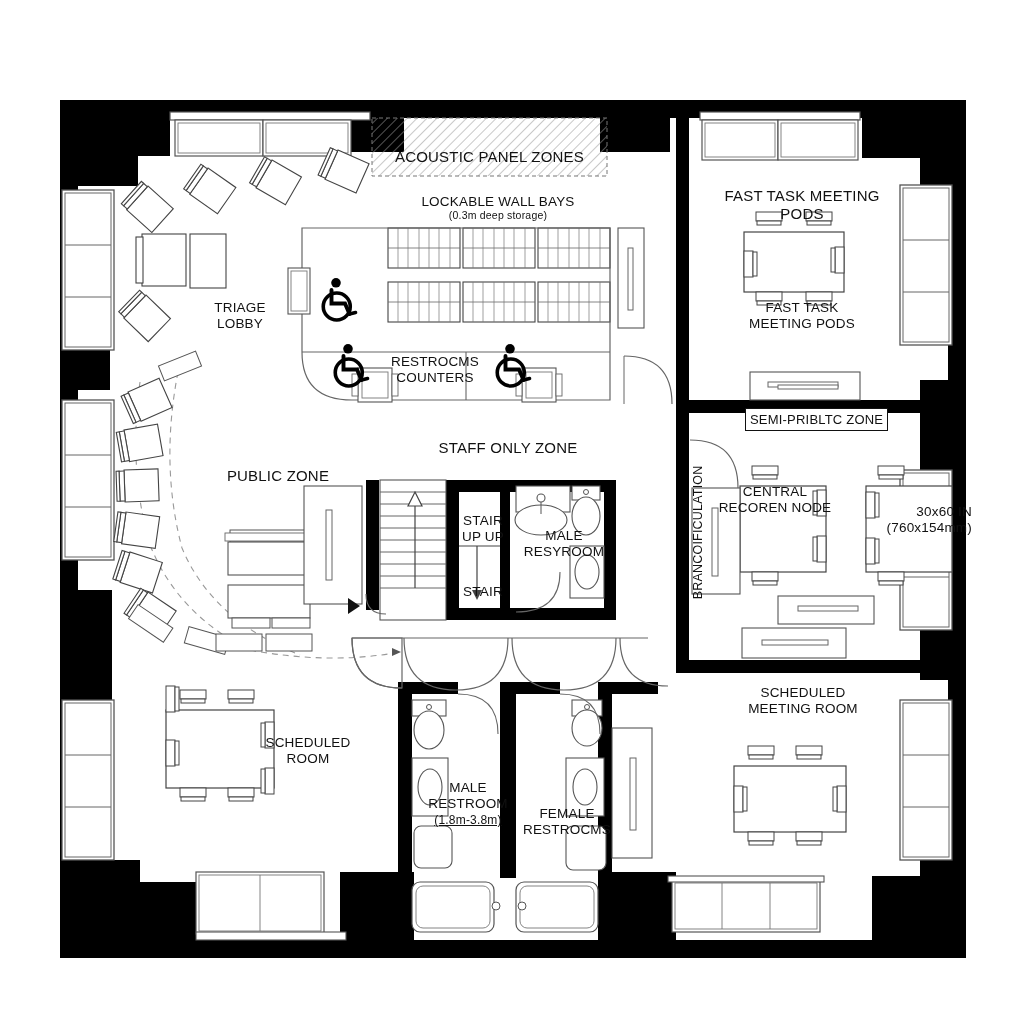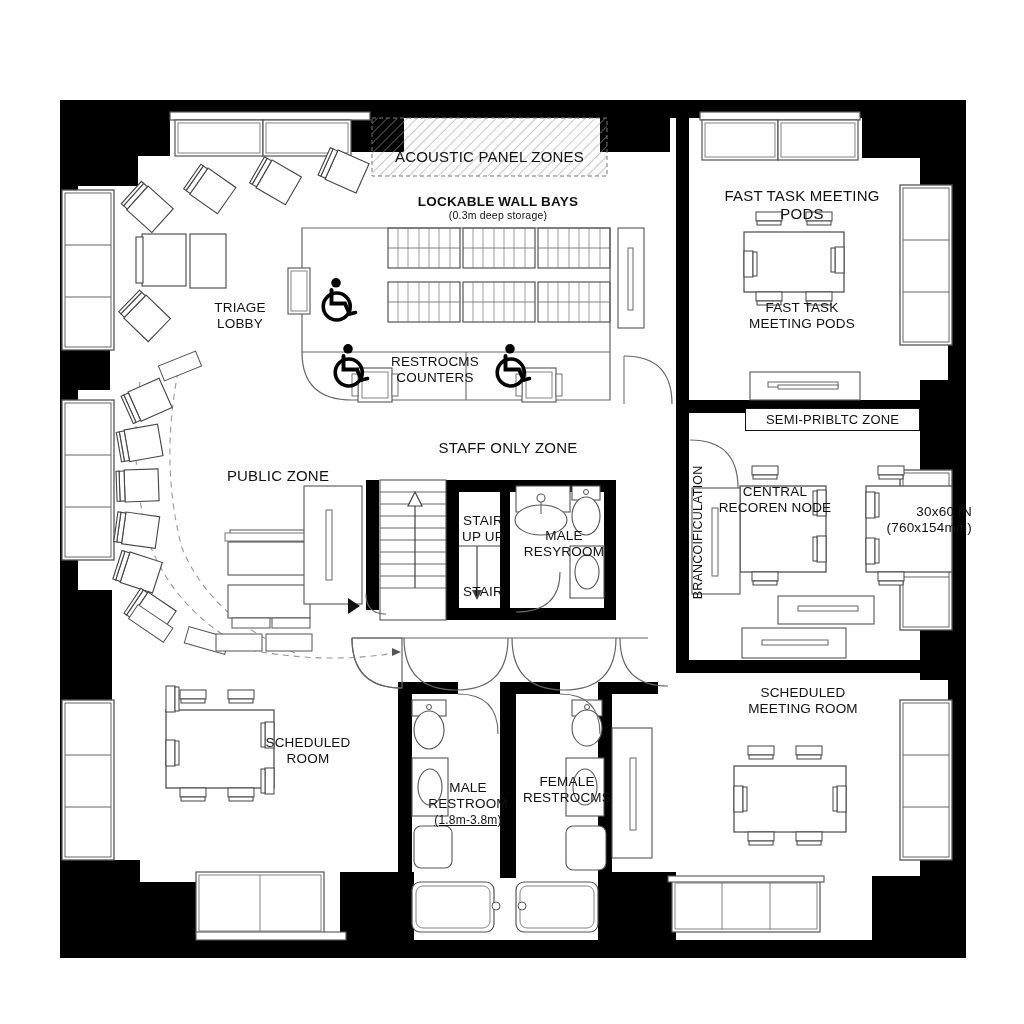--- a/index.html
+++ b/index.html
@@ -22,21 +22,21 @@
     letter-spacing:0.2px;
     pointer-events:none;
   }
   .lbl.big{font-size:15px;}
   .lbl.mid{font-size:13.5px;}
   .lbl.sm{font-size:12px;}
   .lbl.xs{font-size:10.5px;}
   .boxed{
     border:1px solid #111;
     background:#fff;
-    padding:3px 20px;
+    padding:3px 4px;
     font-size:13px;
   }
   .vert{
     transform-origin:50% 50%;
     transform:rotate(-90deg);
     font-size:12.5px;
   }
 </style>
 </head>
 <body>
@@ -563,21 +563,21 @@
       <circle cx="12" cy="3.2" r="3.2" fill="#000"></circle>
       <path d="M9 8 L9 17 L18 17 L21 24" fill="none" stroke="#000" stroke-width="2.6" stroke-linecap="round"></path>
       <circle cx="12.5" cy="19" r="9" fill="none" stroke="#000" stroke-width="2.4"></circle>
       <path d="M21 24 l4 -1" stroke="#000" stroke-width="2.4" stroke-linecap="round"></path>
     </g>
 
   </svg>
 
   <div class="lbl big" style="left:372px;top:148px;width:235px;">ACOUSTIC PANEL ZONES</div>
 
-  <div class="lbl mid" style="left:398px;top:194px;width:200px;font-weight:bold;">LOCKABLE WALL BAYS</div>
+  <div class="lbl mid" style="left:398px;top:194px;width:200px;">LOCKABLE WALL BAYS</div>
 
   <div class="lbl xs" style="left:398px;top:209px;width:200px;">(0.3m deep storage)</div>
 
   <div class="lbl mid" style="left:185px;top:300px;width:110px;">TRIAGE
 LOBBY</div>
 
   <div class="lbl mid" style="left:380px;top:354px;width:110px;">RESTROCMS
 COUNTERS</div>
 
   <div class="lbl big" style="left:702px;top:187px;width:200px;">FAST TASK MEETING PODS</div>
@@ -606,21 +606,21 @@
 
   <div class="lbl mid" style="left:516px;top:528px;width:96px;">MALE
 RESYROOM</div>
 
 
   <div class="lbl mid" style="left:420px;top:780px;width:96px;">MALE
 RESTROOM</div>
 
   <div class="lbl sm" style="left:420px;top:813px;width:96px;text-decoration:underline;">(1.8m-3.8m)</div>
 
-  <div class="lbl mid" style="left:513px;top:774px;width:108px;">FEMALE
+  <div class="lbl mid" style="left:513px;top:806px;width:108px;">FEMALE
 RESTROCMS</div>
 
   <div class="lbl mid" style="left:248px;top:735px;width:120px;">SCHEDULED
 ROOM</div>
 
   <div class="lbl mid" style="left:718px;top:685px;width:170px;">SCHEDULED
 MEETING ROOM</div>
 
 </div>
 

